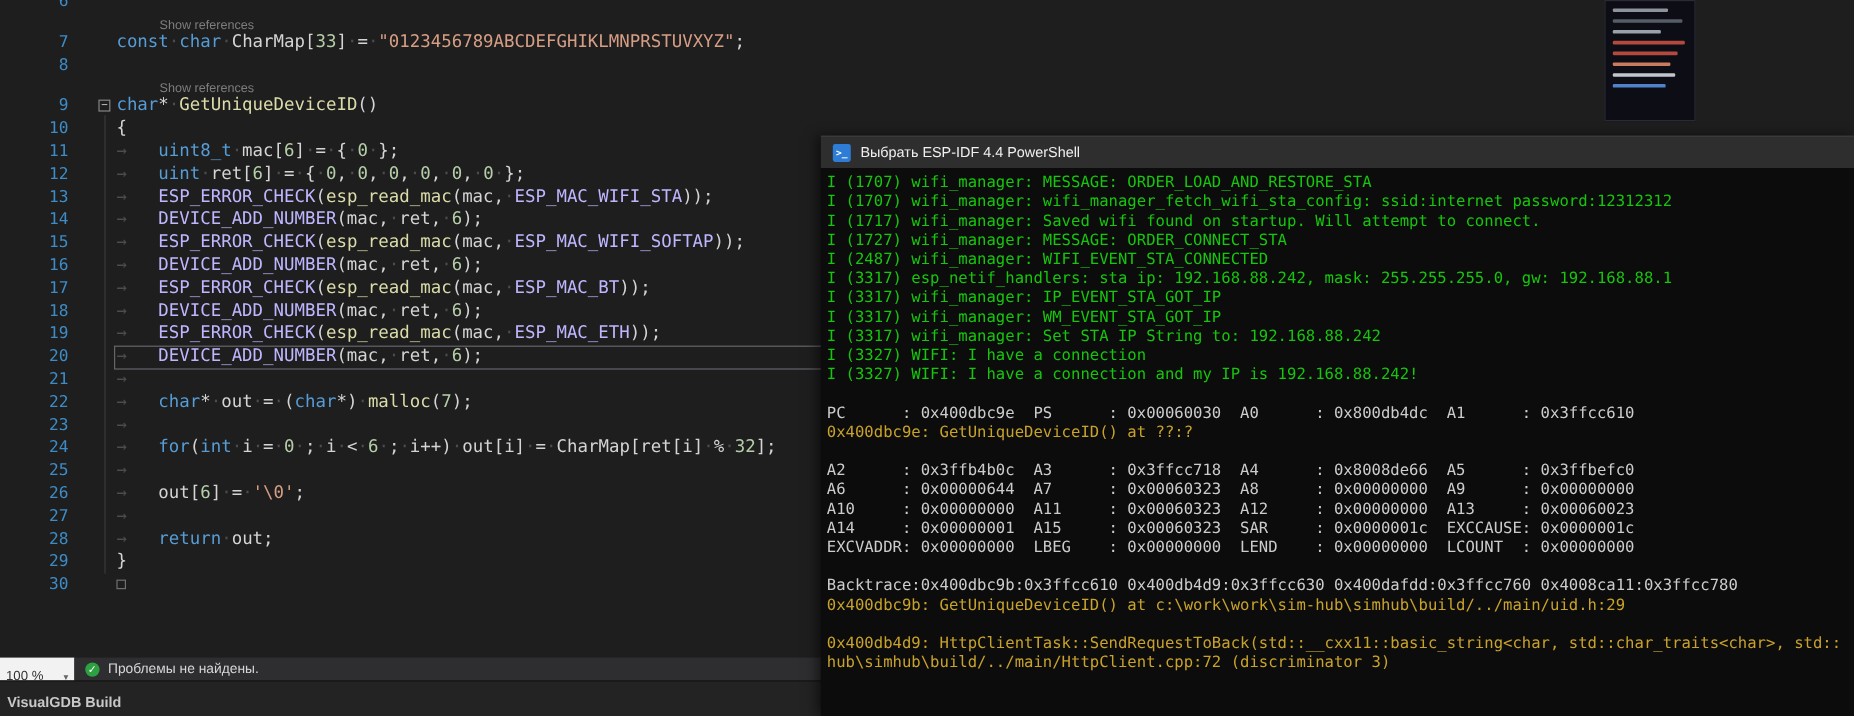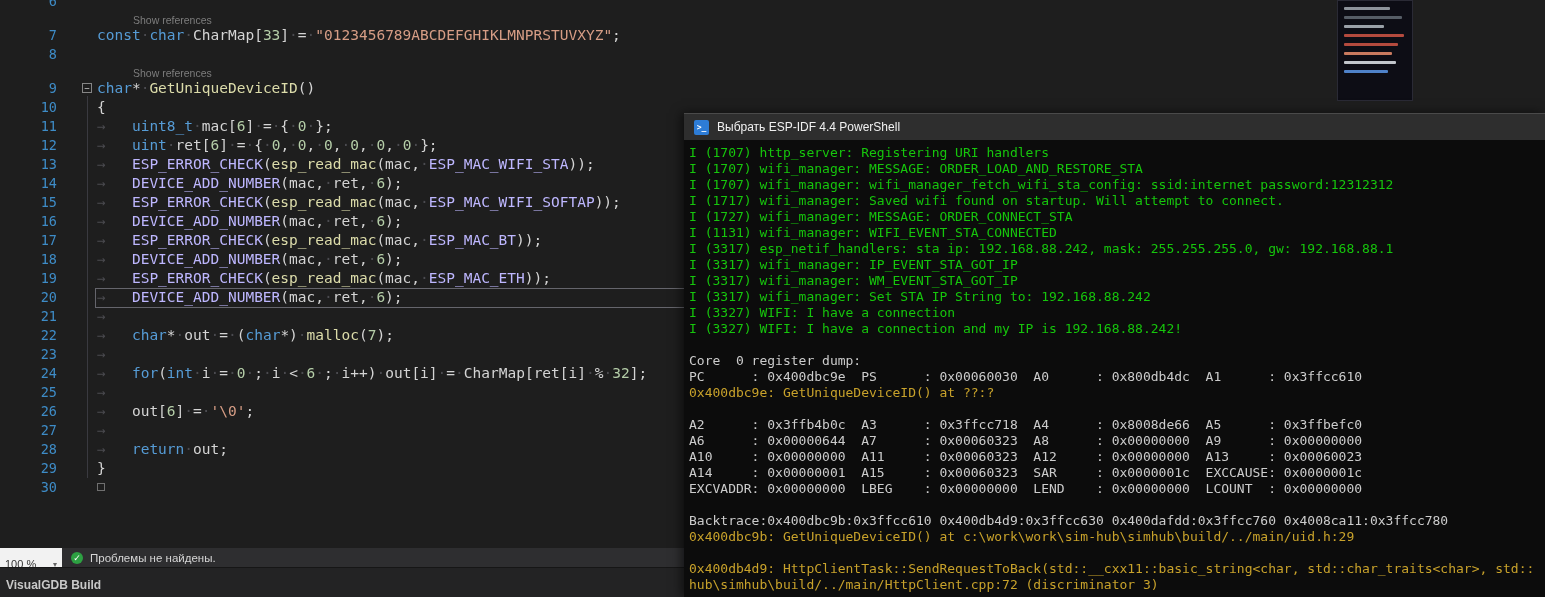--- a/index.html
+++ b/index.html
@@ -115,34 +115,32 @@
   <div class="b b7"></div>
   <div class="b b8"></div>
 </div>
 
 <div class="terminal">
   <div class="term-title">
     <span class="ps-icon">&gt;_</span>
     <span class="tt">Выбрать ESP-IDF 4.4 PowerShell</span>
   </div>
   <div class="term-body">
-      <div class="trow t-g">I (1707) http_server: Registering URI handlers</div>
       <div class="trow t-g">I (1707) wifi_manager: MESSAGE: ORDER_LOAD_AND_RESTORE_STA</div>
       <div class="trow t-g">I (1707) wifi_manager: wifi_manager_fetch_wifi_sta_config: ssid:internet password:12312312</div>
       <div class="trow t-g">I (1717) wifi_manager: Saved wifi found on startup. Will attempt to connect.</div>
       <div class="trow t-g">I (1727) wifi_manager: MESSAGE: ORDER_CONNECT_STA</div>
-      <div class="trow t-g">I (1131) wifi_manager: WIFI_EVENT_STA_CONNECTED</div>
+      <div class="trow t-g">I (2487) wifi_manager: WIFI_EVENT_STA_CONNECTED</div>
       <div class="trow t-g">I (3317) esp_netif_handlers: sta ip: 192.168.88.242, mask: 255.255.255.0, gw: 192.168.88.1</div>
       <div class="trow t-g">I (3317) wifi_manager: IP_EVENT_STA_GOT_IP</div>
       <div class="trow t-g">I (3317) wifi_manager: WM_EVENT_STA_GOT_IP</div>
       <div class="trow t-g">I (3317) wifi_manager: Set STA IP String to: 192.168.88.242</div>
       <div class="trow t-g">I (3327) WIFI: I have a connection</div>
       <div class="trow t-g">I (3327) WIFI: I have a connection and my IP is 192.168.88.242!</div>
       <div class="trow t-wt"></div>
-      <div class="trow t-wt">Core  0 register dump:</div>
       <div class="trow t-wt">PC      : 0x400dbc9e  PS      : 0x00060030  A0      : 0x800db4dc  A1      : 0x3ffcc610</div>
       <div class="trow t-y">0x400dbc9e: GetUniqueDeviceID() at ??:?</div>
       <div class="trow t-wt"></div>
       <div class="trow t-wt">A2      : 0x3ffb4b0c  A3      : 0x3ffcc718  A4      : 0x8008de66  A5      : 0x3ffbefc0</div>
       <div class="trow t-wt">A6      : 0x00000644  A7      : 0x00060323  A8      : 0x00000000  A9      : 0x00000000</div>
       <div class="trow t-wt">A10     : 0x00000000  A11     : 0x00060323  A12     : 0x00000000  A13     : 0x00060023</div>
       <div class="trow t-wt">A14     : 0x00000001  A15     : 0x00060323  SAR     : 0x0000001c  EXCCAUSE: 0x0000001c</div>
       <div class="trow t-wt">EXCVADDR: 0x00000000  LBEG    : 0x00000000  LEND    : 0x00000000  LCOUNT  : 0x00000000</div>
       <div class="trow t-wt"></div>
       <div class="trow t-wt">Backtrace:0x400dbc9b:0x3ffcc610 0x400db4d9:0x3ffcc630 0x400dafdd:0x3ffcc760 0x4008ca11:0x3ffcc780</div>

